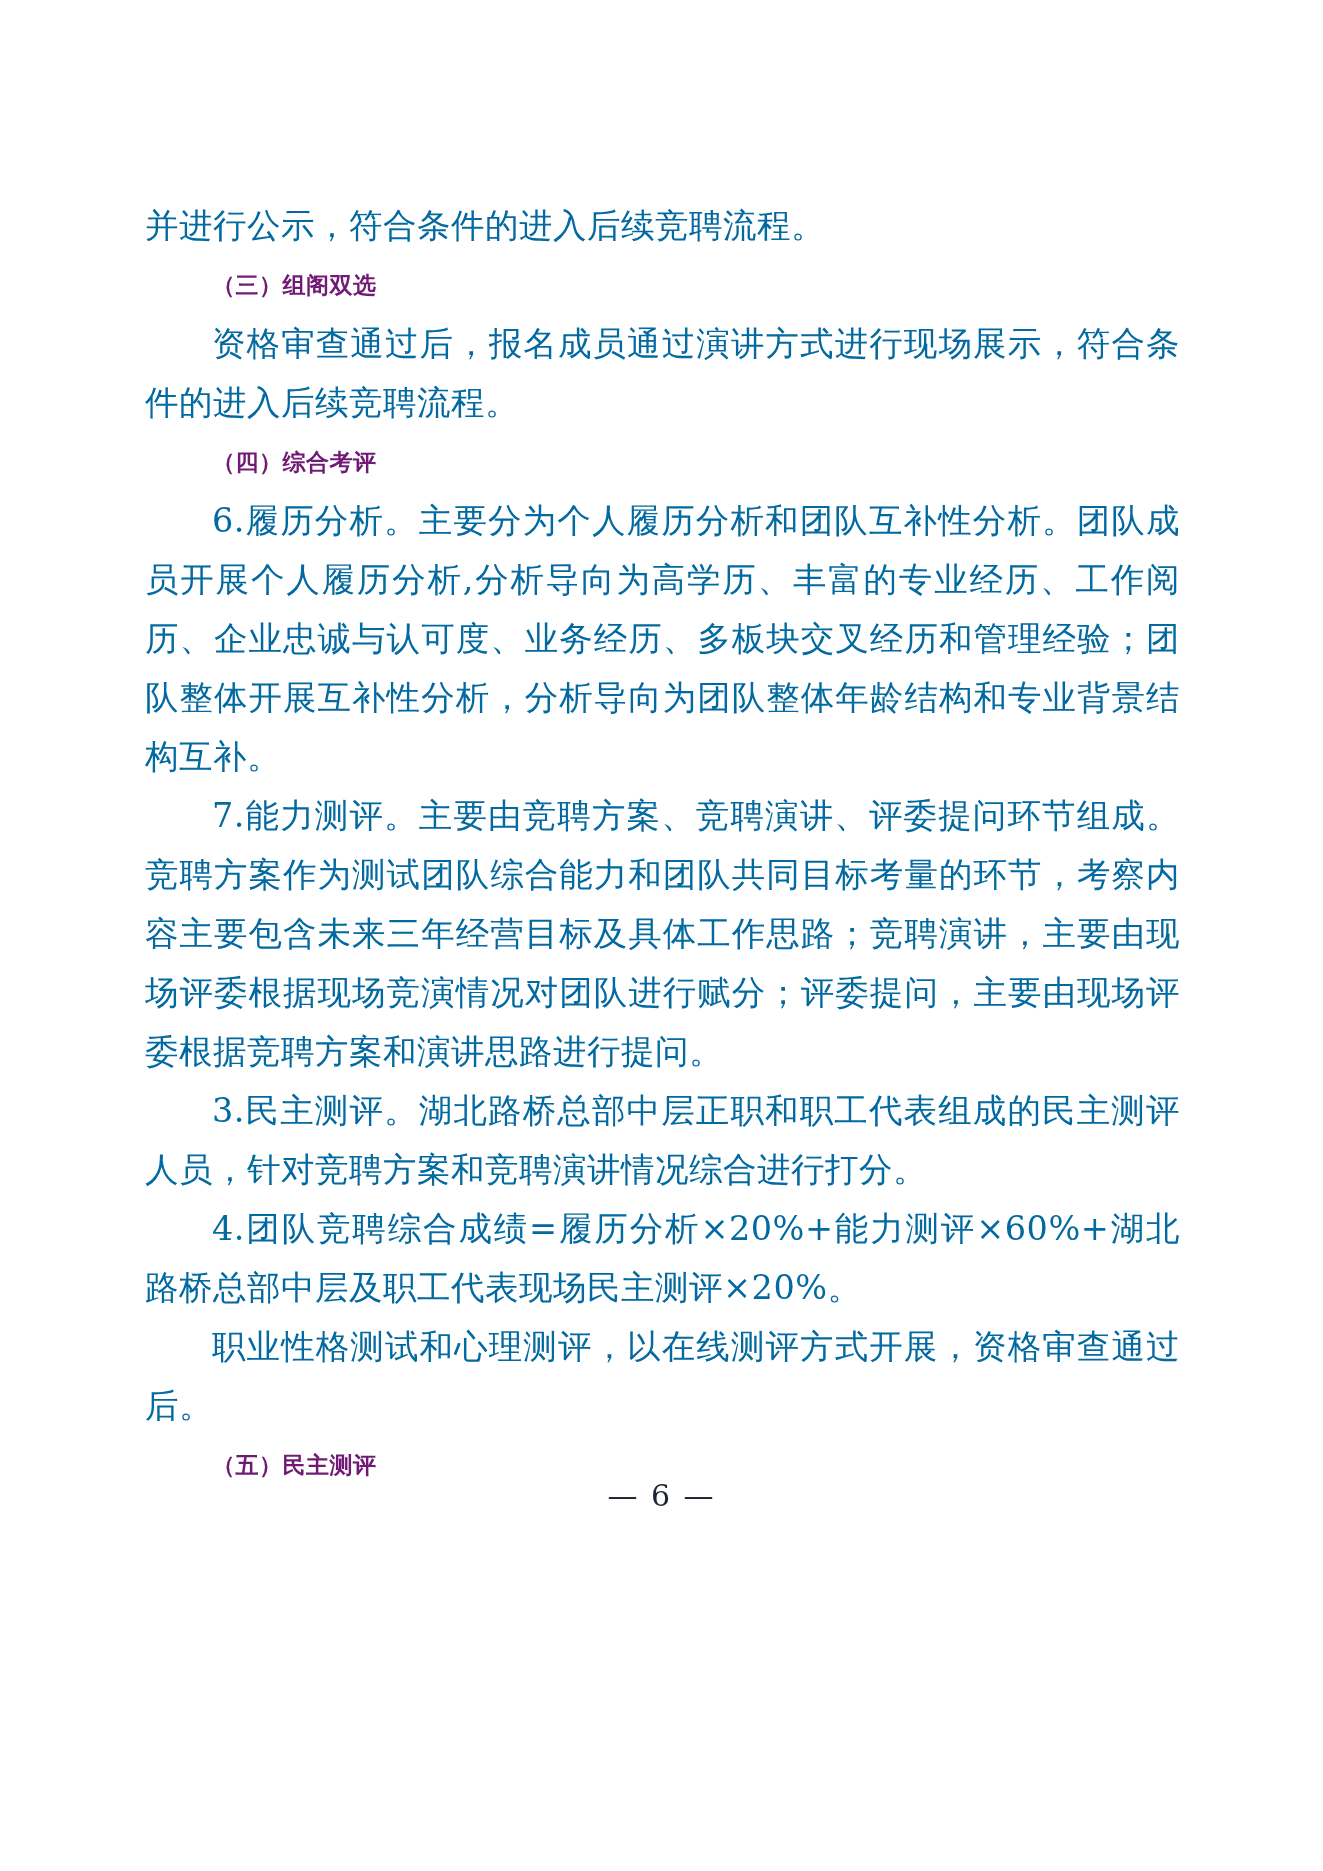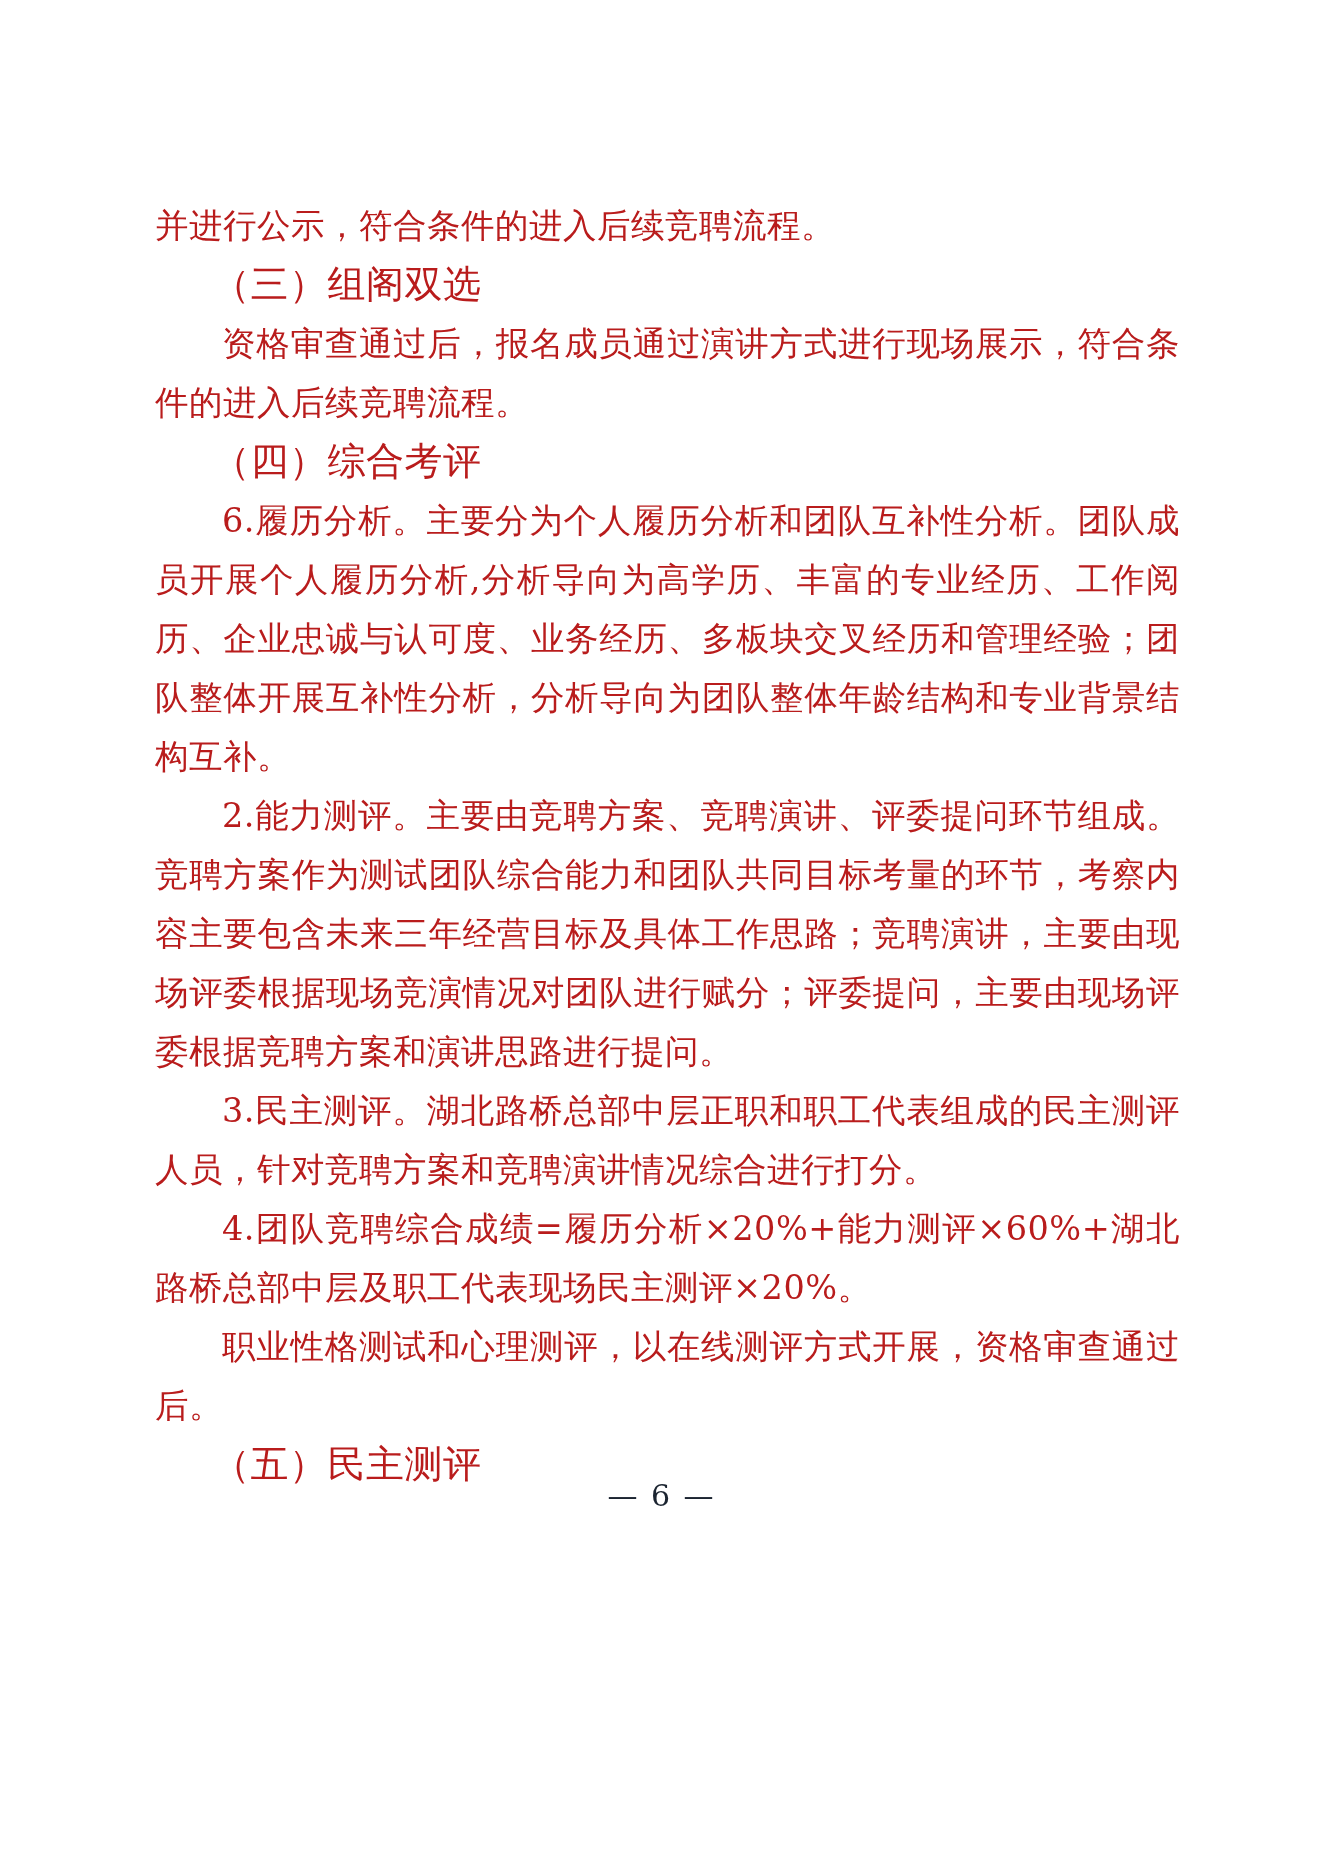--- a/index.html
+++ b/index.html
@@ -22,33 +22,33 @@
     left: 145px;
     top: 196px;
     width: 1035px;
   }
   .para {
     font-size: 33.5px;
     line-height: 59px;
     letter-spacing: 0.5px;
     text-align: justify;
     text-justify: inter-ideograph;
-    margin: 0 0 0 10px;
-    color: #b91c1c;
+    margin: 0 0 0 0;
+    color: #0369a1;
   }
   .indent {
     text-indent: 67px;
   }
   .heading {
-    font-size: 38px;
+    font-size: 23px;
     line-height: 59px;
     letter-spacing: 0.5px;
     text-indent: 67px;
-    font-weight: 400;
-    color: #b91c1c;
+    font-weight: 700;
+    color: #701a75;
     margin: 0;
   }
   .footer {
     position: absolute;
     left: 0;
     top: 1478px;
     width: 100%;
     text-align: center;
     font-size: 30px;
     letter-spacing: 2px;
@@ -66,21 +66,21 @@
     <p class="para">并进行公示，符合条件的进入后续竞聘流程。</p>
 
     <p class="heading">（三）组阁双选</p>
 
     <p class="para indent">资格审查通过后，报名成员通过演讲方式进行现场展示，符合条件的进入后续竞聘流程。</p>
 
     <p class="heading">（四）综合考评</p>
 
     <p class="para indent">6.履历分析。主要分为个人履历分析和团队互补性分析。团队成员开展个人履历分析,分析导向为高学历、丰富的专业经历、工作阅历、企业忠诚与认可度、业务经历、多板块交叉经历和管理经验；团队整体开展互补性分析，分析导向为团队整体年龄结构和专业背景结构互补。</p>
 
-    <p class="para indent">2.能力测评。主要由竞聘方案、竞聘演讲、评委提问环节组成。竞聘方案作为测试团队综合能力和团队共同目标考量的环节，考察内容主要包含未来三年经营目标及具体工作思路；竞聘演讲，主要由现场评委根据现场竞演情况对团队进行赋分；评委提问，主要由现场评委根据竞聘方案和演讲思路进行提问。</p>
+    <p class="para indent">7.能力测评。主要由竞聘方案、竞聘演讲、评委提问环节组成。竞聘方案作为测试团队综合能力和团队共同目标考量的环节，考察内容主要包含未来三年经营目标及具体工作思路；竞聘演讲，主要由现场评委根据现场竞演情况对团队进行赋分；评委提问，主要由现场评委根据竞聘方案和演讲思路进行提问。</p>
 
     <p class="para indent">3.民主测评。湖北路桥总部中层正职和职工代表组成的民主测评人员，针对竞聘方案和竞聘演讲情况综合进行打分。</p>
 
     <p class="para indent">4.团队竞聘综合成绩=履历分析×20%+能力测评×60%+湖北路桥总部中层及职工代表现场民主测评×20%。</p>
 
     <p class="para indent">职业性格测试和心理测评，以在线测评方式开展，资格审查通过后。</p>
 
     <p class="heading">（五）民主测评</p>
 
   </div>

